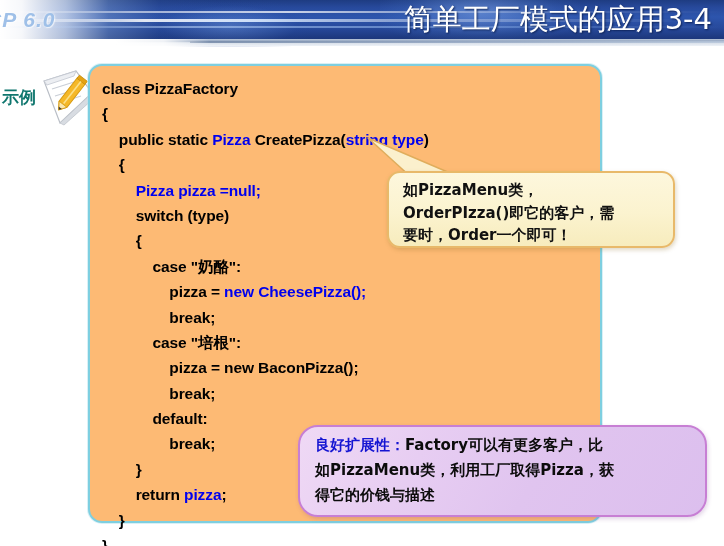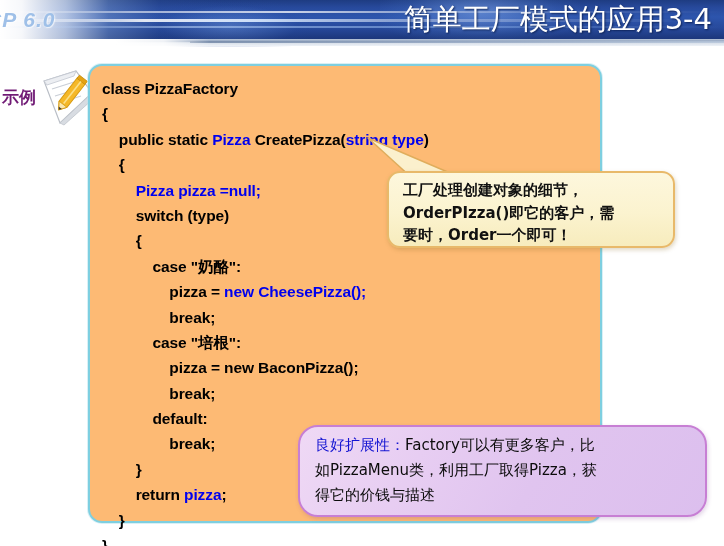--- a/index.html
+++ b/index.html
@@ -107,21 +107,21 @@
   .example-badge {
     position: absolute;
     left: 2px; top: 67px;
     width: 96px; height: 62px;
   }
   .example-label {
     position: absolute;
     left: 0px; top: 19px;
     font-size: 17px;
     font-weight: bold;
-    color: #701a75;
+    color: #0f766e;
     font-family: "DejaVu Sans", "Liberation Sans", sans-serif;
     white-space: nowrap;
   }
   .example-icon {
     position: absolute;
     left: 38px; top: 0px;
     width: 56px; height: 60px;
   }
 
   
@@ -187,21 +187,21 @@
     border: 2px solid #c77fd4;
     border-radius: 20px;
     box-sizing: border-box;
     box-shadow: 1px 2px 4px rgba(120,60,140,0.22);
   }
   .callout-purple-text {
     position: absolute;
     left: 15px; top: 6px;
     right: 10px;
     font-size: 15px;
-    font-weight: normal;
+    font-weight: bold;
     line-height: 25px;
     color: #0c0c0c;
     font-family: "DejaVu Sans", "Liberation Sans", sans-serif;
     white-space: pre-line;
   }
   .callout-purple-head { color: #1414d2; }
 </style>
 </head>
 <body>
 
@@ -245,21 +245,21 @@
 <div class="code-panel">
   <div class="code-text" id="code-listing"><div class="ln"><span>class PizzaFactory</span></div><div class="ln"><span>{</span></div><div class="ln">    <span>public static </span><span class="kw">Pizza</span><span> CreatePizza(</span><span class="kw">string type</span><span>)</span></div><div class="ln">    <span>{</span></div><div class="ln">        <span class="kw">Pizza pizza =null;</span></div><div class="ln">        <span>switch (type)</span></div><div class="ln">        <span>{</span></div><div class="ln">            <span>case "奶酪":</span></div><div class="ln">                <span>pizza = </span><span class="kw">new CheesePizza();</span></div><div class="ln">                <span>break;</span></div><div class="ln">            <span>case "培根":</span></div><div class="ln">                <span>pizza = new BaconPizza();</span></div><div class="ln">                <span>break;</span></div><div class="ln">            <span>default:</span></div><div class="ln">                <span>break;</span></div><div class="ln">        <span>}</span></div><div class="ln">        <span>return </span><span class="kw">pizza</span><span>;</span></div><div class="ln">    <span>}</span></div><div class="ln"><span>}</span></div></div>
 </div>
 
 <div class="callout-yellow-tail">
   <svg width="110" height="48" viewBox="0 0 110 48">
     <polygon points="8,4 97,42 52,44" fill="#fbf0cd" stroke="#e0ad5c" stroke-width="1.5" stroke-linejoin="round"></polygon>
   </svg>
 </div>
 <div class="callout-yellow">
-  <div class="callout-yellow-text">工厂处理创建对象的细节，
+  <div class="callout-yellow-text">如PizzaMenu类，
 OrderPIzza()即它的客户，需
 要时，Order一个即可！</div>
 </div>
 
 <div class="callout-purple">
   <div class="callout-purple-text"><span class="callout-purple-head">良好扩展性：</span><span>Factory可以有更多客户，比
 如PizzaMenu类，利用工厂取得Pizza，获
 得它的价钱与描述</span></div>
 </div>
 

